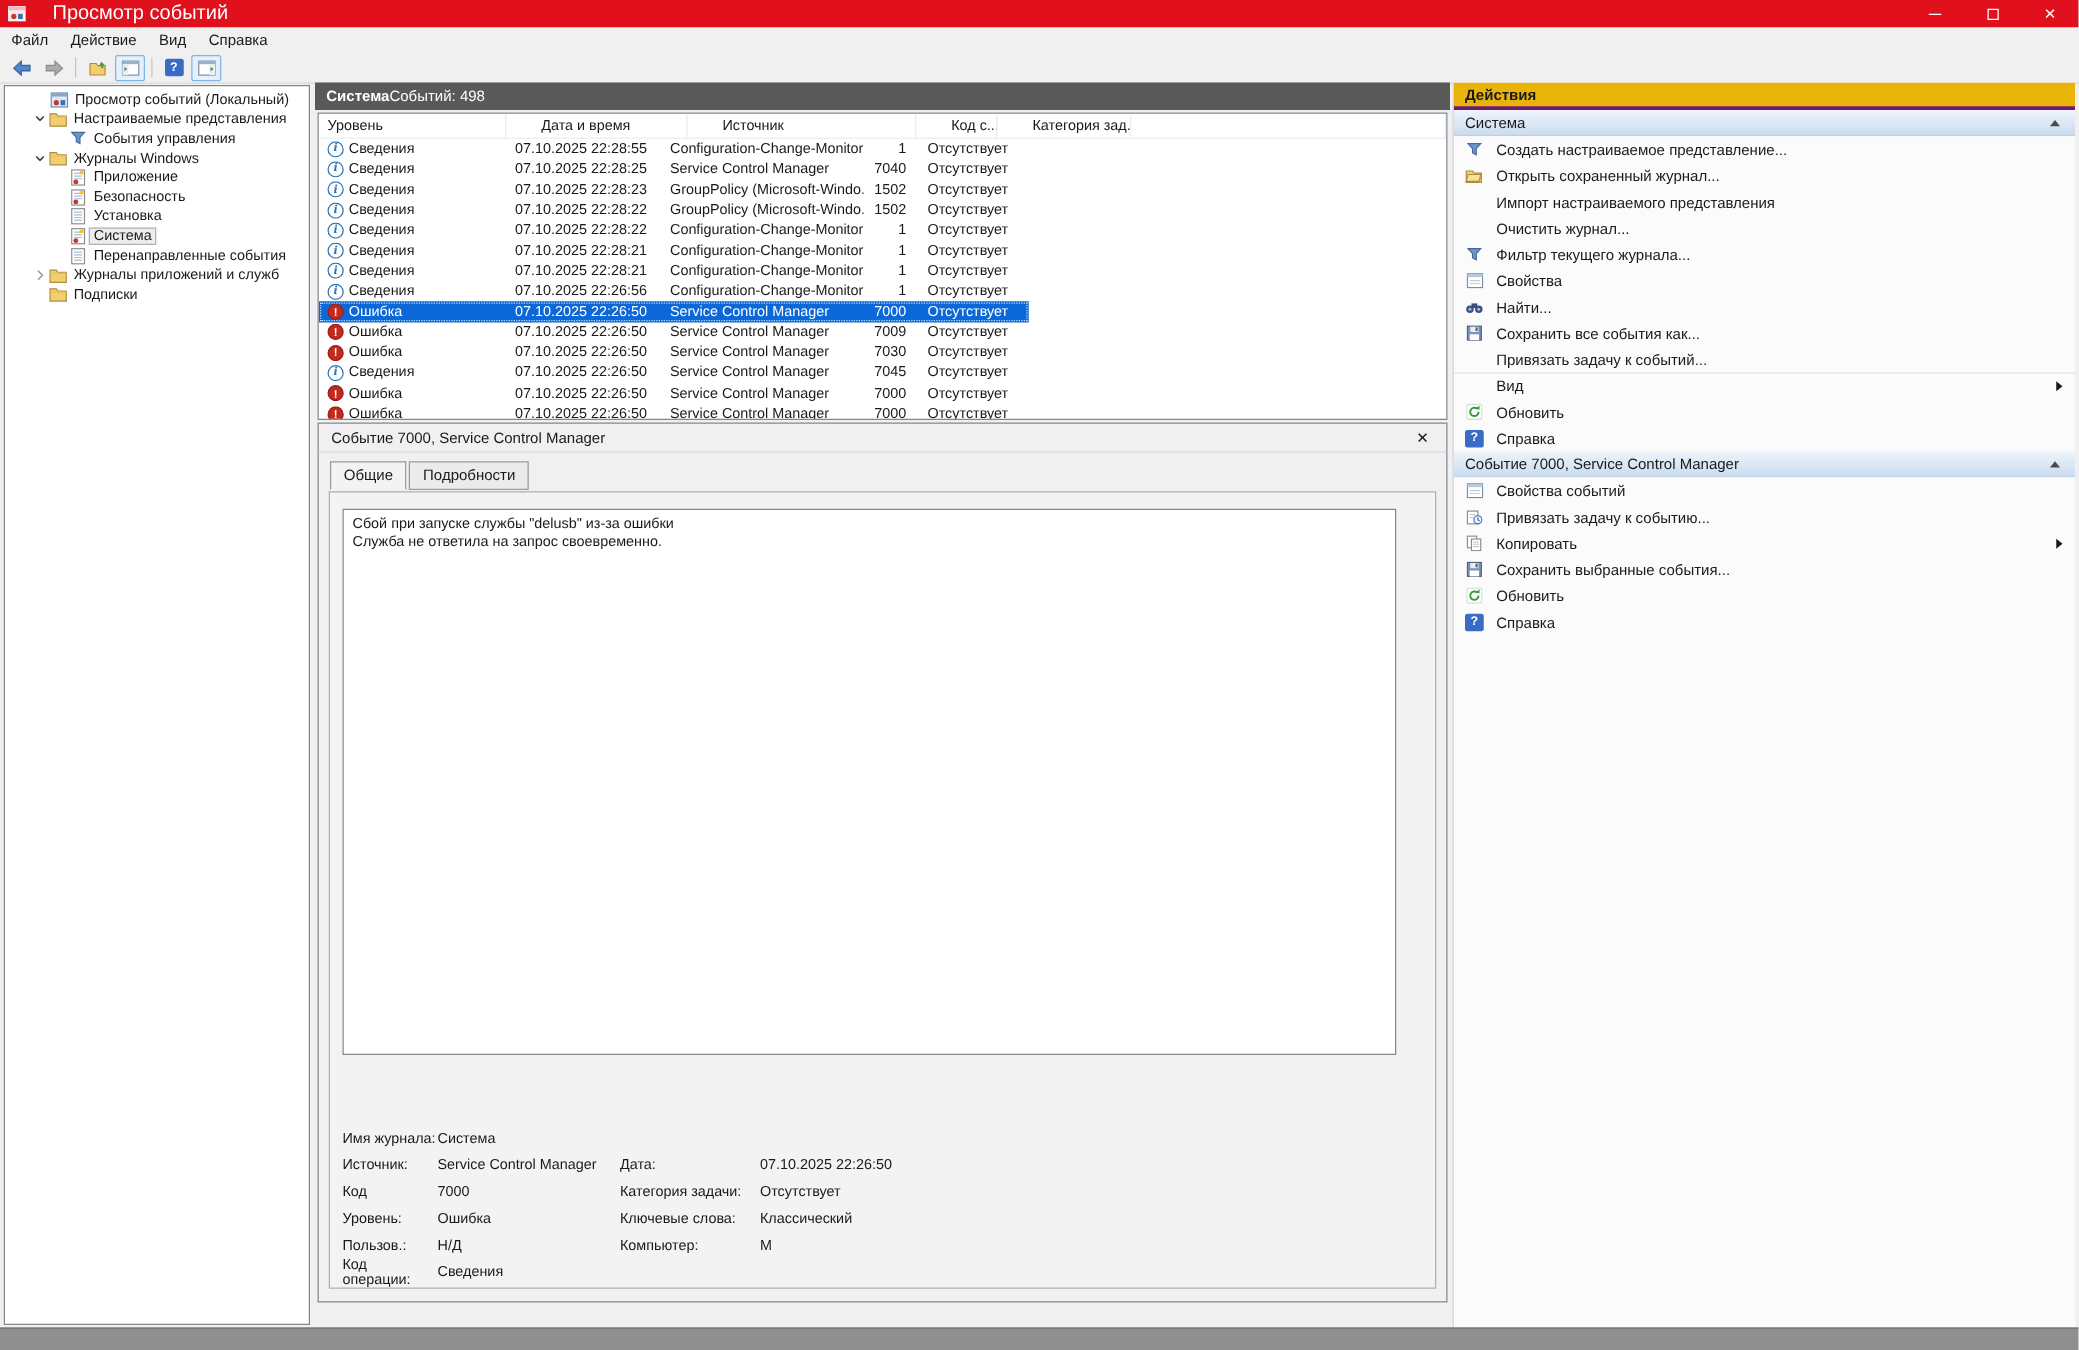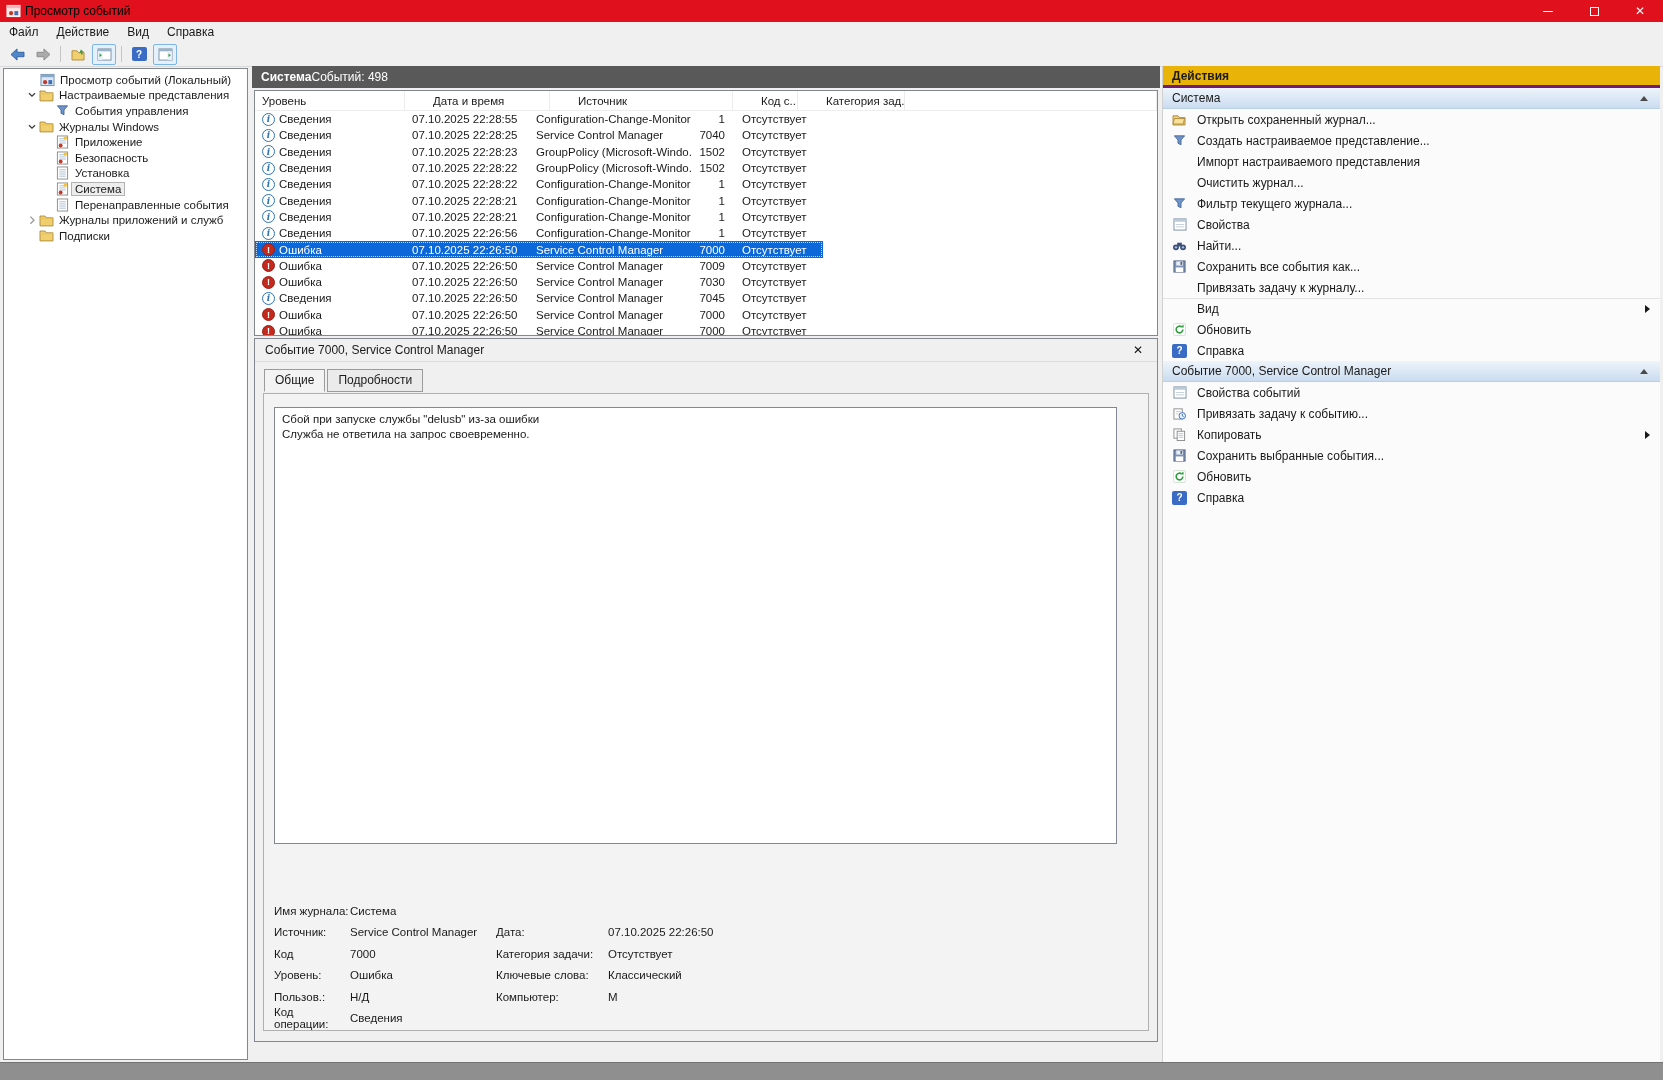--- a/index.html
+++ b/index.html
@@ -3,21 +3,21 @@
 <meta charset="utf-8">
 <style>
   * { box-sizing: border-box; margin: 0; padding: 0; }
   html,body { width:1663px; height:1080px; overflow:hidden; }
   body { font-family:"Liberation Sans","DejaVu Sans",sans-serif; font-size:12px; color:#1a1a1a; background:#f0f0f0; }
   .window { position:relative; width:1663px; height:1080px; background:#f0f0f0; overflow:hidden; }
 
   
   .titlebar { position:absolute; top:0; left:0; right:0; height:22px; display:flex; align-items:center; }
   .tb-appicon { margin-left:6px; width:15px; height:14px; display:inline-flex; }
-  .tb-title { color:#000000; font-size:12px; margin-left:4px; }
+  .tb-title { color:#ffffff; font-size:16px; margin-left:21px; }
   .tb-controls { margin-left:auto; display:flex; height:22px; }
   .tb-btn { width:46px; height:22px; display:flex; align-items:center; justify-content:center; color:#fff; }
   .glyph-min { width:10px; height:1px; background:#fff; display:inline-block; }
   .glyph-max { width:9px; height:9px; border:1px solid #fff; display:inline-block; }
   .glyph-close { font-size:12px; line-height:1; }
 
   
   .menubar { position:absolute; top:22px; left:0; right:0; height:20px; background:#f0f0f0; display:flex; align-items:center; }
   .menu-item { padding:3px 9px; }
   .toolbar { position:absolute; top:42px; left:0; right:0; height:25px; background:#f0f0f0; border-bottom:1px solid #d9d9d9; display:flex; align-items:center; padding-left:4px; }
@@ -557,37 +557,37 @@
     <div class="actions-header">Действия</div>
     <div>
         <div class="asec">
           <div class="asec-header">
             <span>Система</span>
             <span class="asec-caret"></span>
           </div>
           <div class="aitem">
             <span class="aicon">
               <span class="svgi ">
+                <svg width="13" height="13" viewBox="0 0 14 14">
+                  <path d="M1.5 2h11L8.6 6.4v5.2L5.4 10V6.4z" fill="#6f94c9" stroke="#46689a"></path>
+                </svg>
+              </span>
+            </span>
+            <span class="albl">Создать настраиваемое представление...</span>
+          </div>
+          <div class="aitem">
+            <span class="aicon">
+              <span class="svgi ">
                 <svg width="15" height="13" viewBox="0 0 16 14">
                   <path d="M1 3h5.4l1.4 1.9H14v8H1z" fill="#f2cf6e" stroke="#ae8c3e"></path>
                   <path d="M2.5 6h11l-1.5 5.9H1z" fill="#f7e09a" stroke="#ae8c3e"></path>
                 </svg>
               </span>
             </span>
             <span class="albl">Открыть сохраненный журнал...</span>
-          </div>
-          <div class="aitem">
-            <span class="aicon">
-              <span class="svgi ">
-                <svg width="13" height="13" viewBox="0 0 14 14">
-                  <path d="M1.5 2h11L8.6 6.4v5.2L5.4 10V6.4z" fill="#6f94c9" stroke="#46689a"></path>
-                </svg>
-              </span>
-            </span>
-            <span class="albl">Создать настраиваемое представление...</span>
           </div>
           <div class="aitem">
             <span class="aicon">
               <span class="svgi empty"></span>
             </span>
             <span class="albl">Импорт настраиваемого представления</span>
           </div>
           <div class="aitem">
             <span class="aicon">
               <span class="svgi empty"></span>
@@ -641,21 +641,21 @@
                   <rect x="3" y="8" width="8" height="5" fill="#fff"></rect>
                 </svg>
               </span>
             </span>
             <span class="albl">Сохранить все события как...</span>
           </div>
           <div class="aitem">
             <span class="aicon">
               <span class="svgi empty"></span>
             </span>
-            <span class="albl">Привязать задачу к журналу...</span>
+            <span class="albl">Привязать задачу к событий...</span>
           </div>
           <div class="aitem septop">
             <span class="aicon">
               <span class="svgi empty"></span>
             </span>
             <span class="albl">Вид</span>
             <span class="submenu-arrow"></span>
           </div>
           <div class="aitem">
             <span class="aicon">

